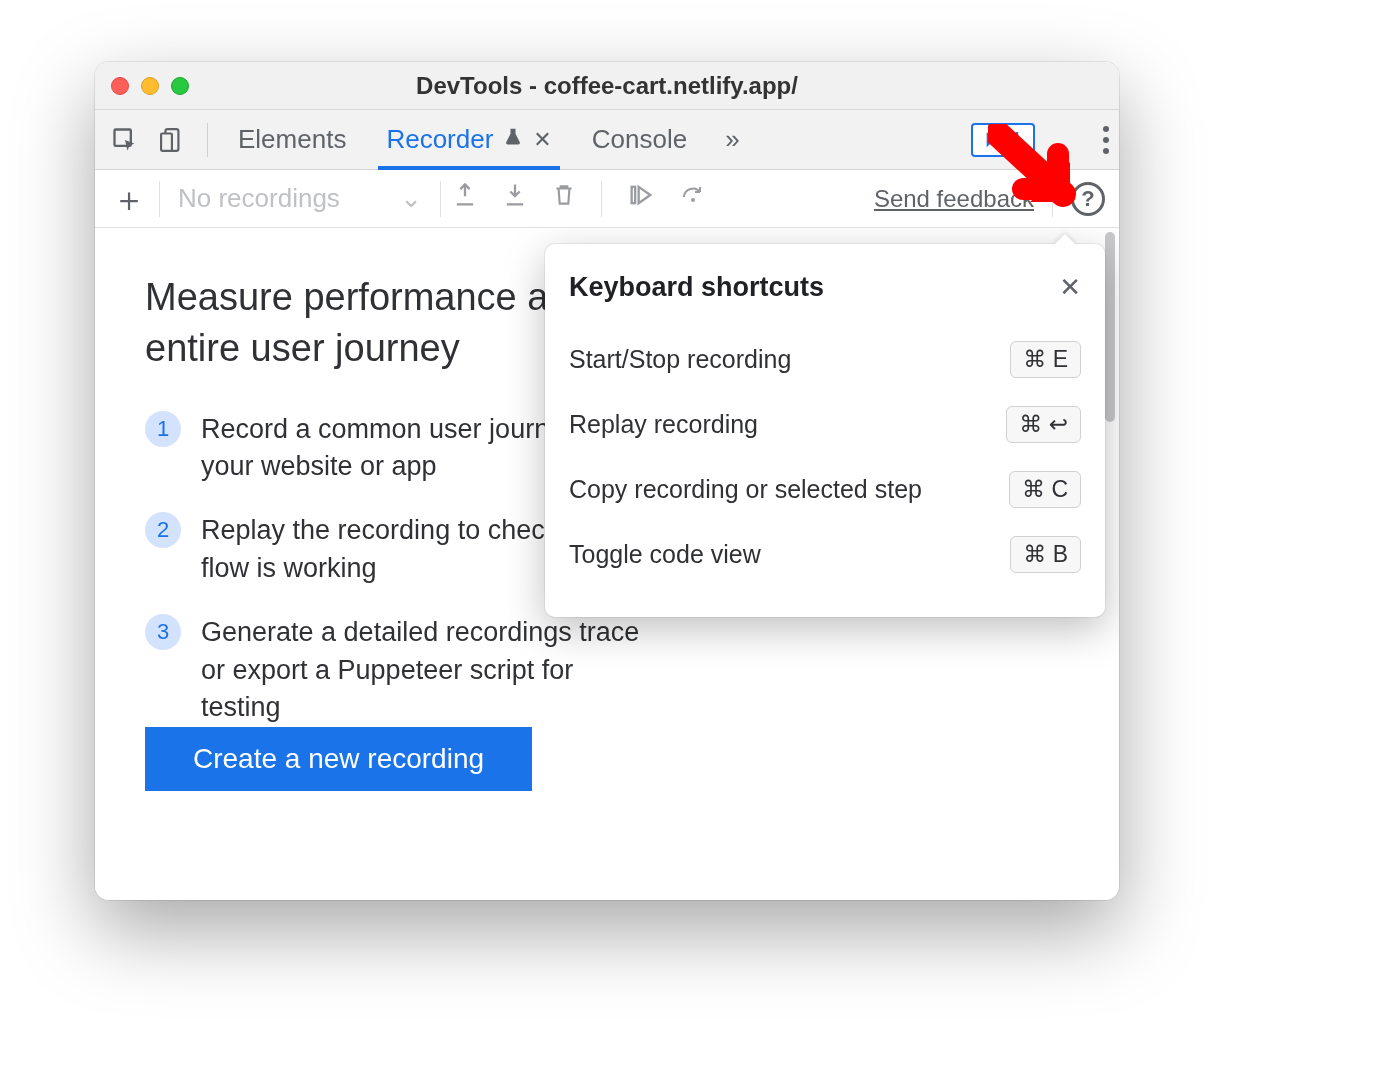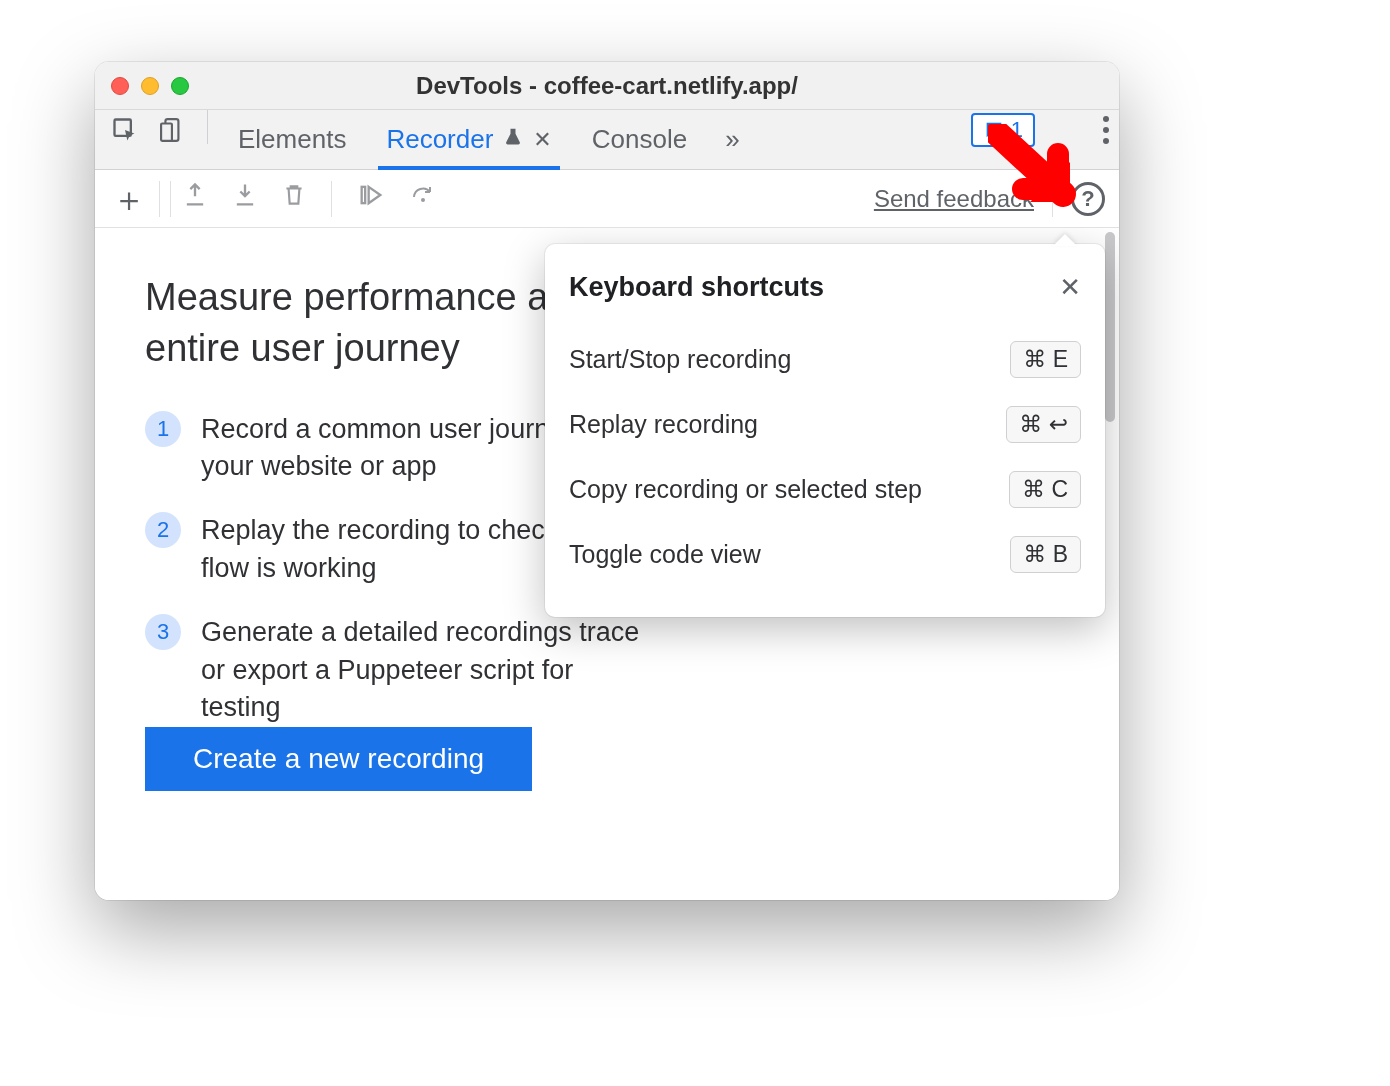--- a/index.html
+++ b/index.html
@@ -40,21 +40,21 @@
   .dot.red { background: #ff5f57; border:1px solid #e14841; }
   .dot.yellow { background: #febc2e; border:1px solid #dfa023; }
   .dot.green { background: #28c840; border:1px solid #1ba52f; }
   .title { position:absolute; left:0; right:0; text-align:center; font-weight:600; color:#333; font-size:24px; }
   
   .tabsrow {
     height: 60px;
     background: #f2f2f3;
     border-bottom: 1px solid #d2d2d4;
     display: flex;
-    align-items: flex-start;
+    align-items: center;
     padding: 0 10px;
     gap: 8px;
   }
   .icon-btn {
     width: 40px; height: 40px;
     display:flex; align-items:center; justify-content:center;
     color:#5f6368; border-radius:4px;
   }
   .vdiv { width:1px; height:34px; background:#d0d0d2; margin:0 6px; }
   .tabs { display:flex; align-items:center; gap: 24px; margin-left:8px;}
@@ -231,20 +231,24 @@
           <span></span>
           <span></span>
           <span></span>
         </div>
     </div>
   </div>
 
   <div class="toolbar">
     <div class="plus icon-btn">＋</div>
     <div class="tdiv"></div>
+    <div class="select">
+      <span>No recordings</span>
+      <span style="color:#bfc1c4;">⌄</span>
+    </div>
     <div class="tdiv"></div>
     <div class="tool-icons">
       <span><svg width="28" height="28" viewBox="0 0 24 24" fill="none" stroke-width="2">
             <path d="M12 3v10M8 7l4-4 4 4M5 20h14"></path>
           </svg></span>
       <span><svg width="28" height="28" viewBox="0 0 24 24" fill="none" stroke-width="2">
             <path d="M12 13V3M8 9l4 4 4-4M5 20h14"></path>
           </svg></span>
       <span><svg width="26" height="28" viewBox="0 0 24 24" fill="none" stroke-width="2">
             <path d="M5 6h14M9 6V4h6v2M7 6l1 14h8l1-14"></path>

